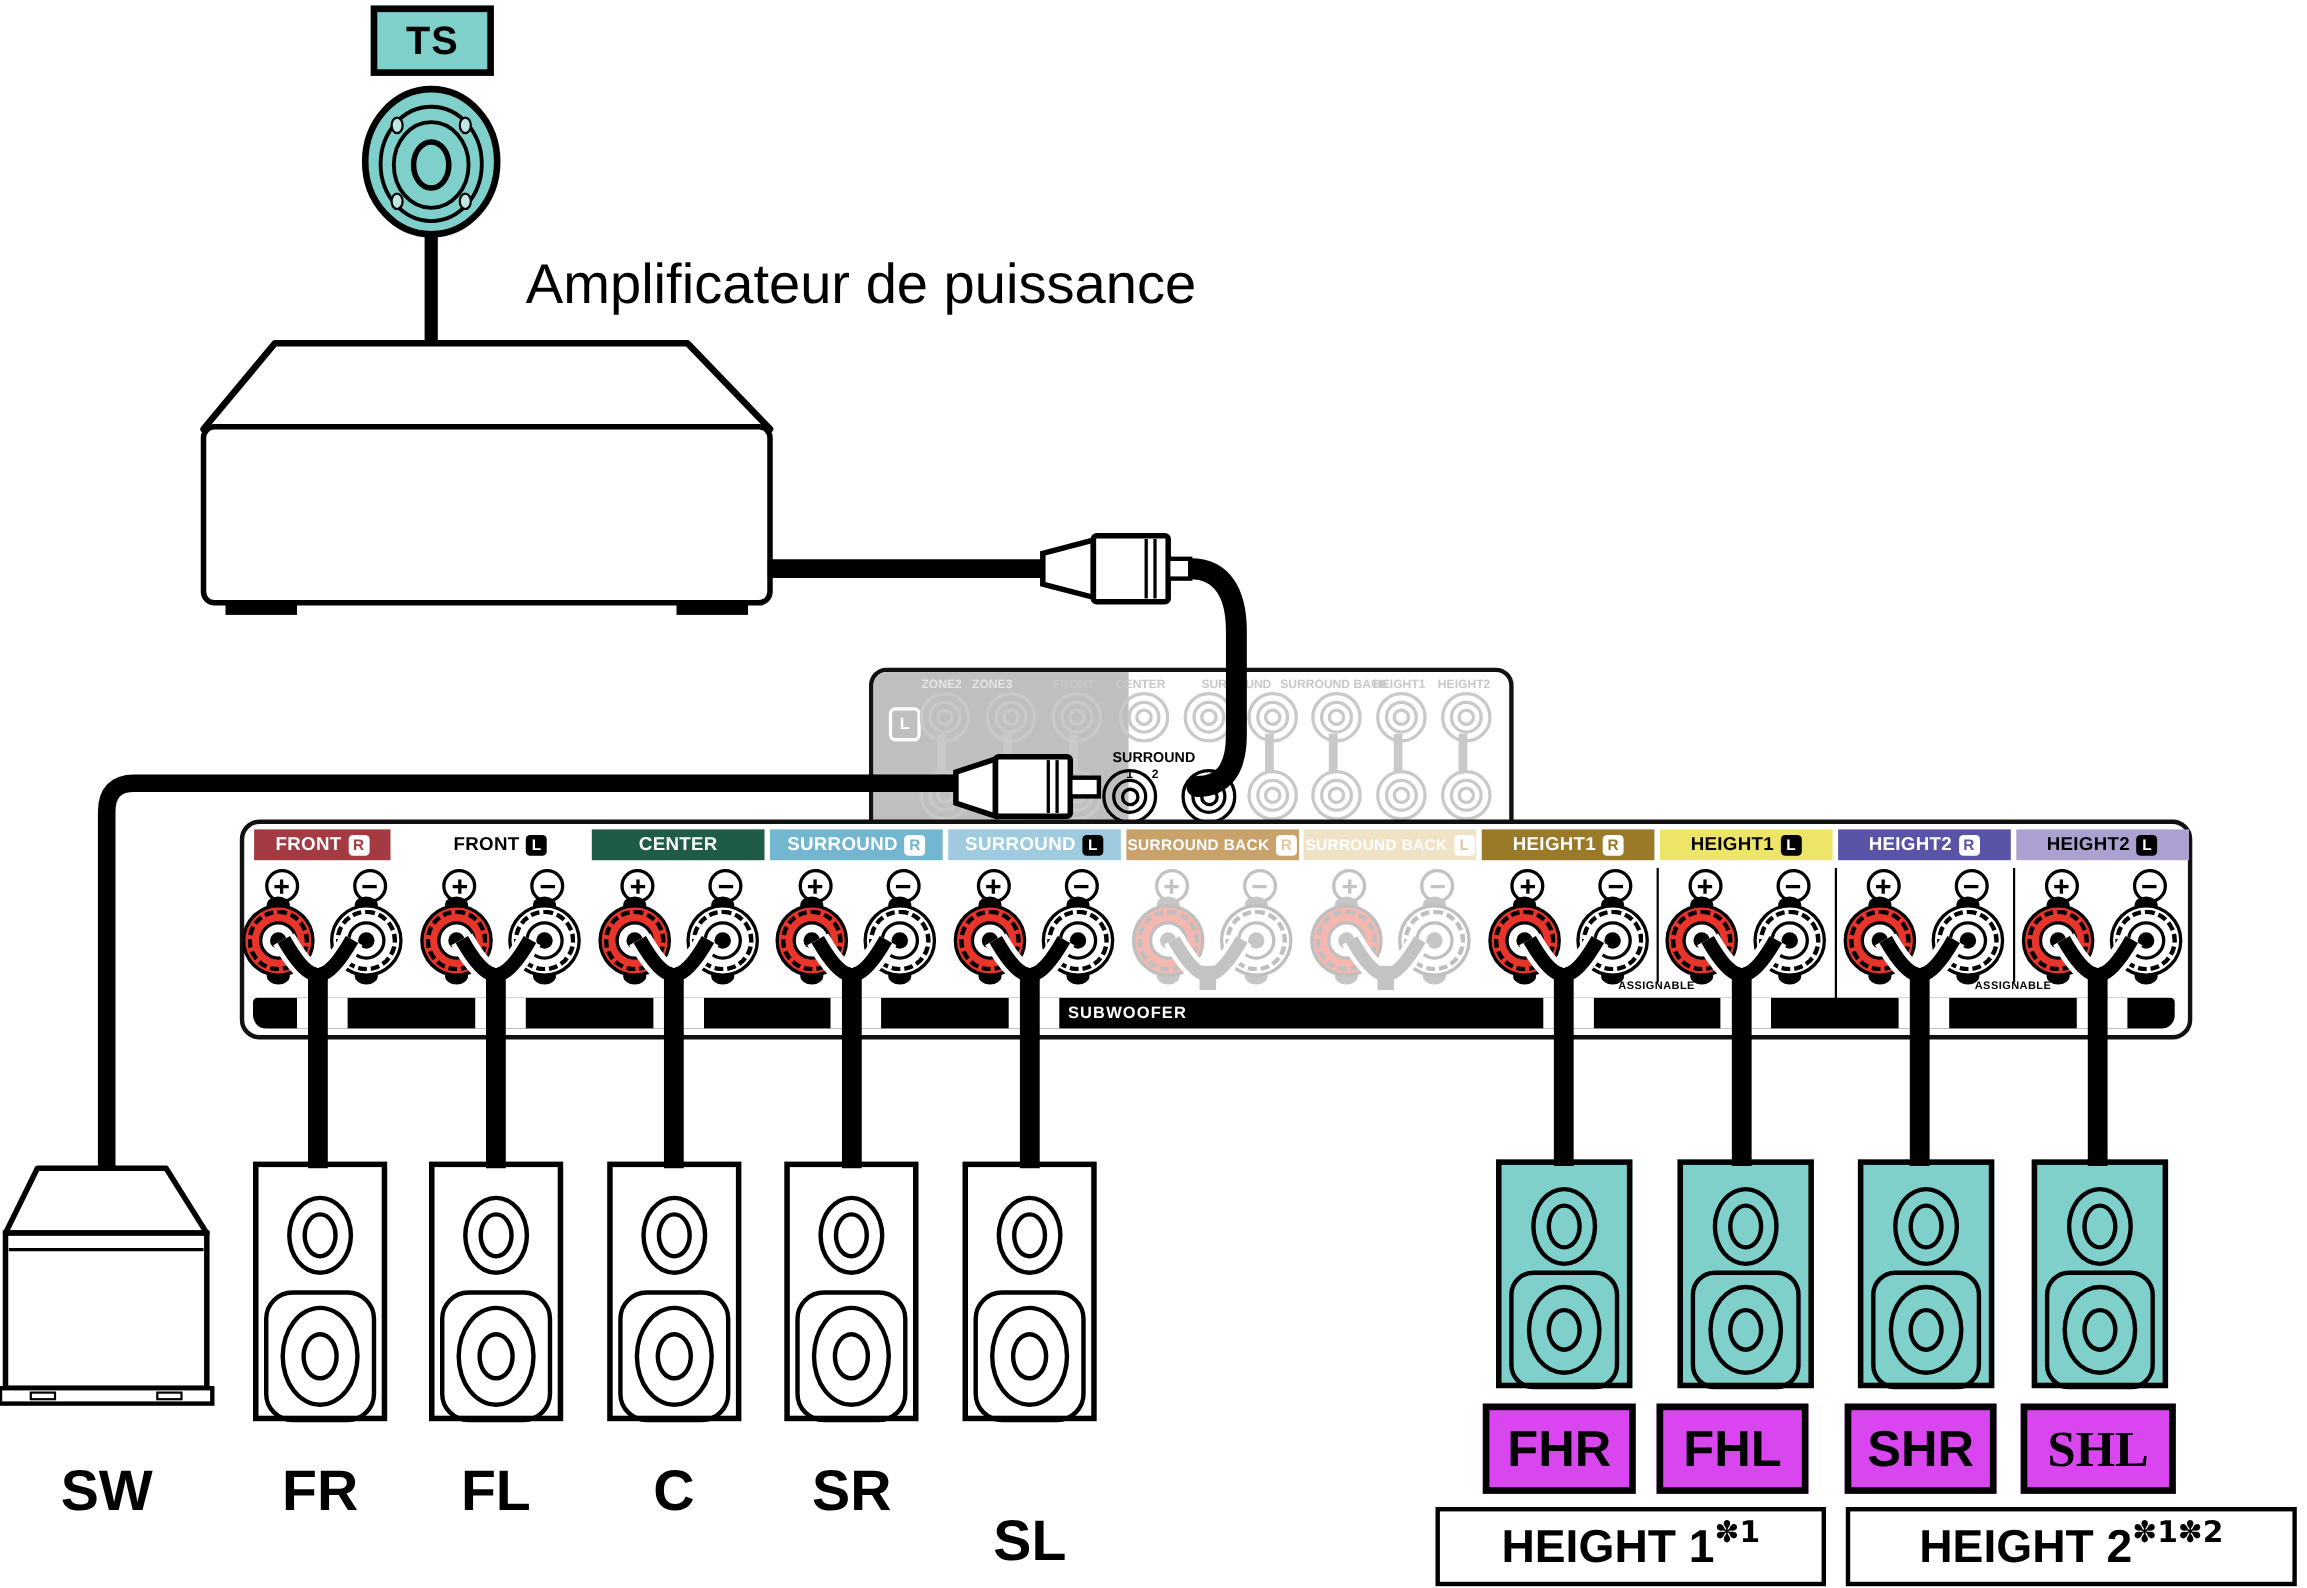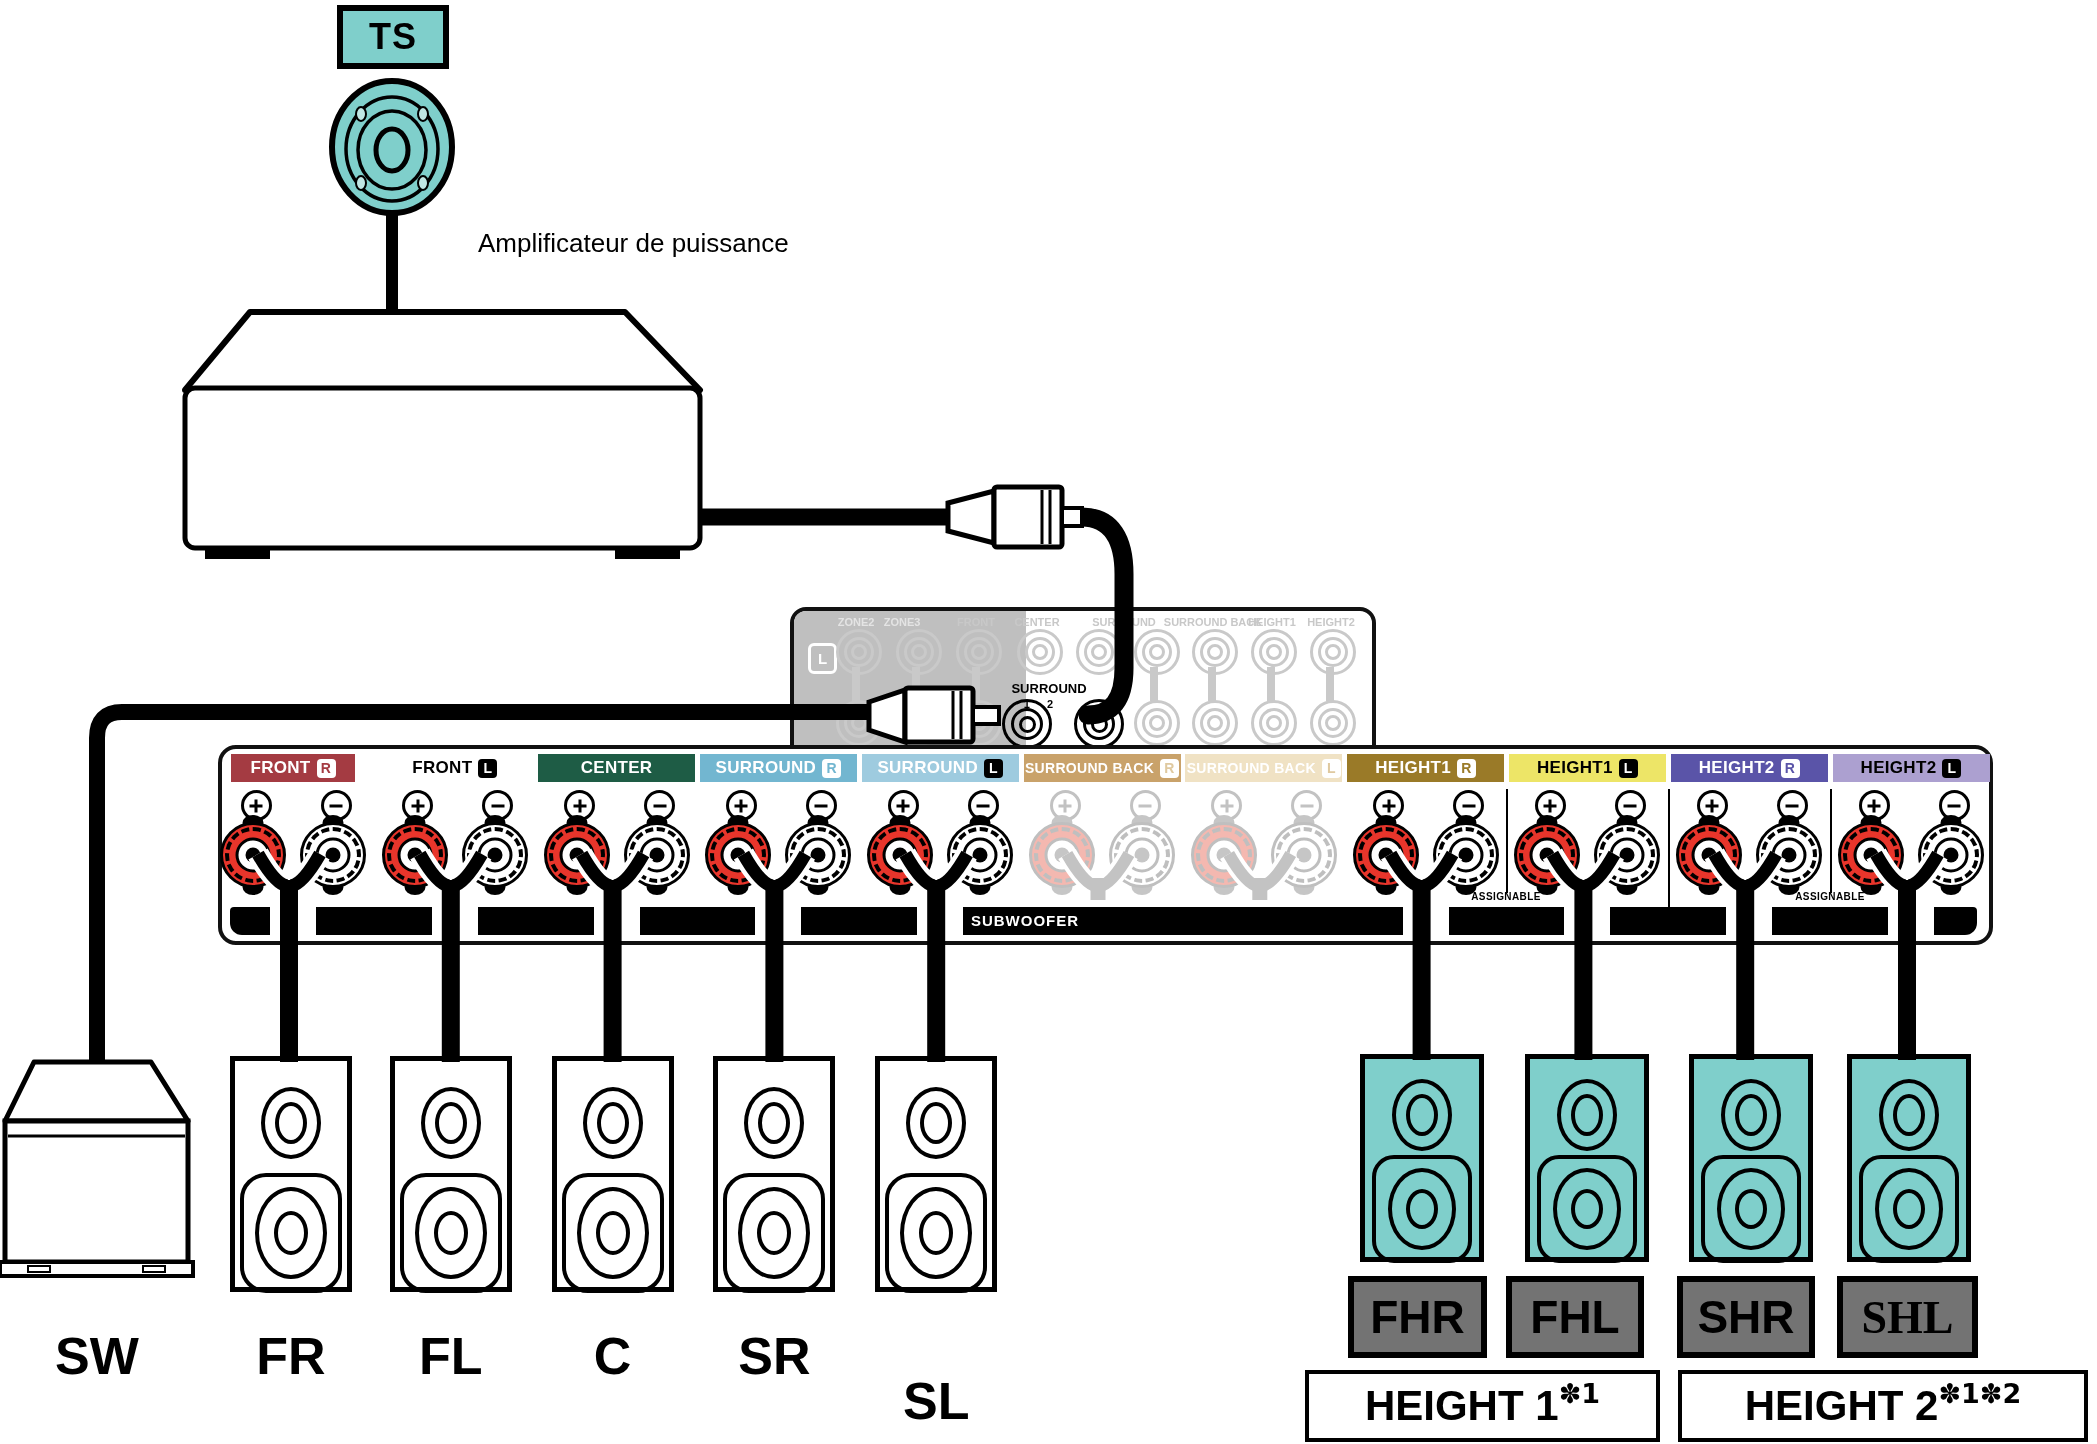--- a/index.html
+++ b/index.html
@@ -4,21 +4,21 @@
 <style>
   html,body{margin:0;padding:0;background:#fff;}
   body{width:2097px;height:1444px;position:relative;overflow:hidden;
        font-family:"Liberation Sans","DejaVu Sans",sans-serif;color:#000;}
   #stage{position:absolute;inset:0;}
   .abs{position:absolute;}
 
   
   .ts-box{left:337px;top:5px;width:100px;height:52px;background:#7FCFCB;border:6px solid #000;
           display:flex;align-items:center;justify-content:center;font-size:36px;font-weight:bold;letter-spacing:1px;}
-  .amp-label{left:478px;top:228px;font-size:26px;text-align:right;}
+  .amp-label{left:478px;top:228px;font-size:51px;text-align:right;}
 
   
   .pre-panel{left:790px;top:607px;width:578px;height:158px;background:#fff;border:4px solid #111;
              border-radius:16px;overflow:hidden;}
   .pre-gray{left:0;top:0;width:232px;height:100%;background:#BFBFBF;}
   .pre-l-badge{left:14px;top:32px;width:23px;height:25px;border:3px solid #fff;border-radius:6px;color:#fff;
                font-weight:bold;font-size:15px;display:flex;align-items:center;justify-content:center;}
   .jack-label{top:5px;transform:translateX(-50%);font-size:11px;font-weight:bold;white-space:nowrap;}
   .jack-o{border-radius:50%;display:flex;align-items:center;justify-content:center;}
   .jack-o,.jack-m,.jack-i{border-style:solid;border-radius:50%;}
@@ -75,21 +75,21 @@
            border-radius:26px;display:flex;align-items:center;justify-content:center;}
   .spk .wf .m{width:64px;height:84px;border:4px solid #000;border-radius:50%;display:flex;align-items:center;justify-content:center;}
   .spk .wf .c{width:26px;height:36px;border:4px solid #000;border-radius:50%;}
   .spk.teal{background:#7FCFCB;}
   .spk.teal .tw{top:20px;}
   .spk.teal .wf{top:96px;height:100px;width:92px;border-radius:22px;}
   .spk.teal .wf .m{width:60px;height:74px;}
   .spk.teal .wf .c{width:24px;height:32px;}
 
   .label-big{transform:translateX(-50%);top:1326px;font-size:52px;font-weight:bold;white-space:nowrap;}
-  .tag-box{top:1276px;height:70px;background:#737373;border:6px solid #000;display:flex;align-items:center;
+  .tag-box{top:1276px;height:70px;background:#d946ef;border:6px solid #000;display:flex;align-items:center;
            justify-content:center;font-size:46px;font-weight:bold;}
   .group-box{top:1370px;height:64px;background:#fff;border:4px solid #000;display:flex;align-items:center;
              justify-content:center;font-size:42px;font-weight:bold;white-space:nowrap;}
   .group-box .sup{font-size:27px;position:relative;top:-13px;font-family:"DejaVu Sans",sans-serif;}
   #art{position:absolute;left:0;top:0;z-index:5;pointer-events:none;}
 </style>
 </head>
 <body>
 
 <div id="stage">

